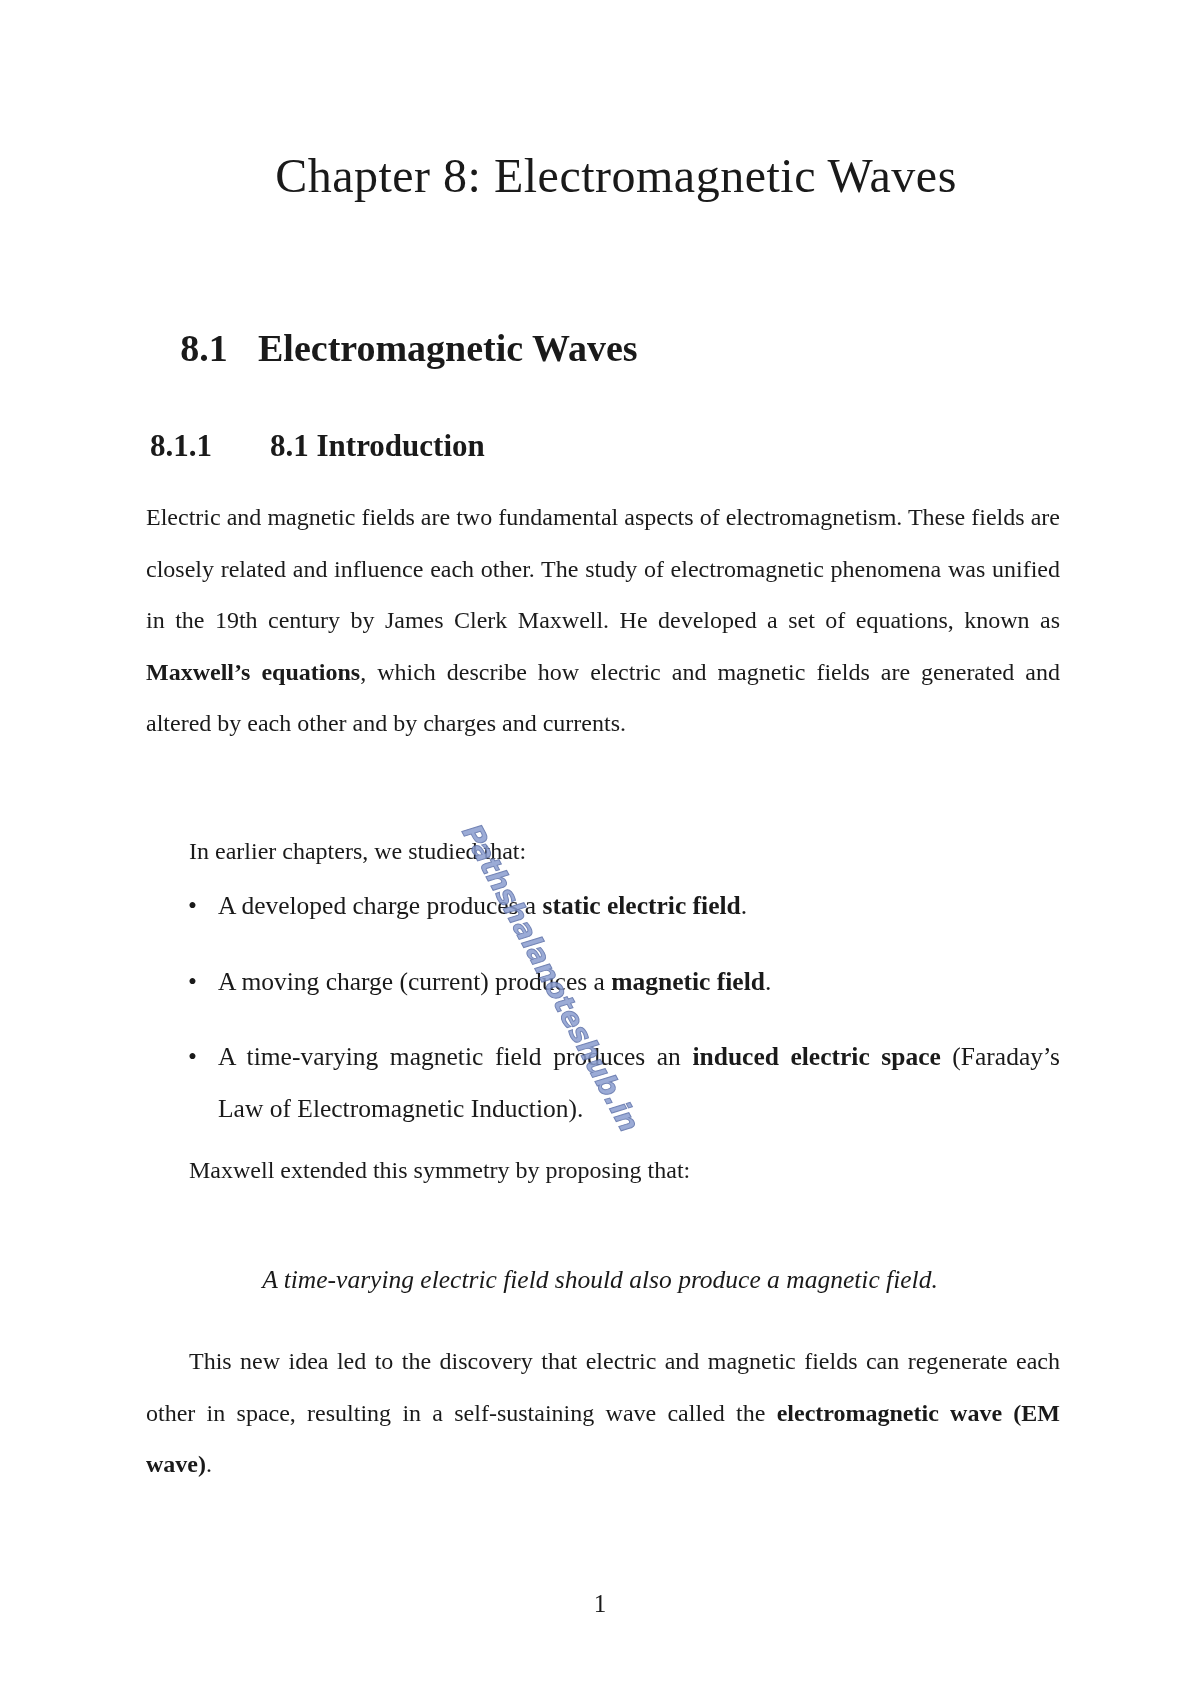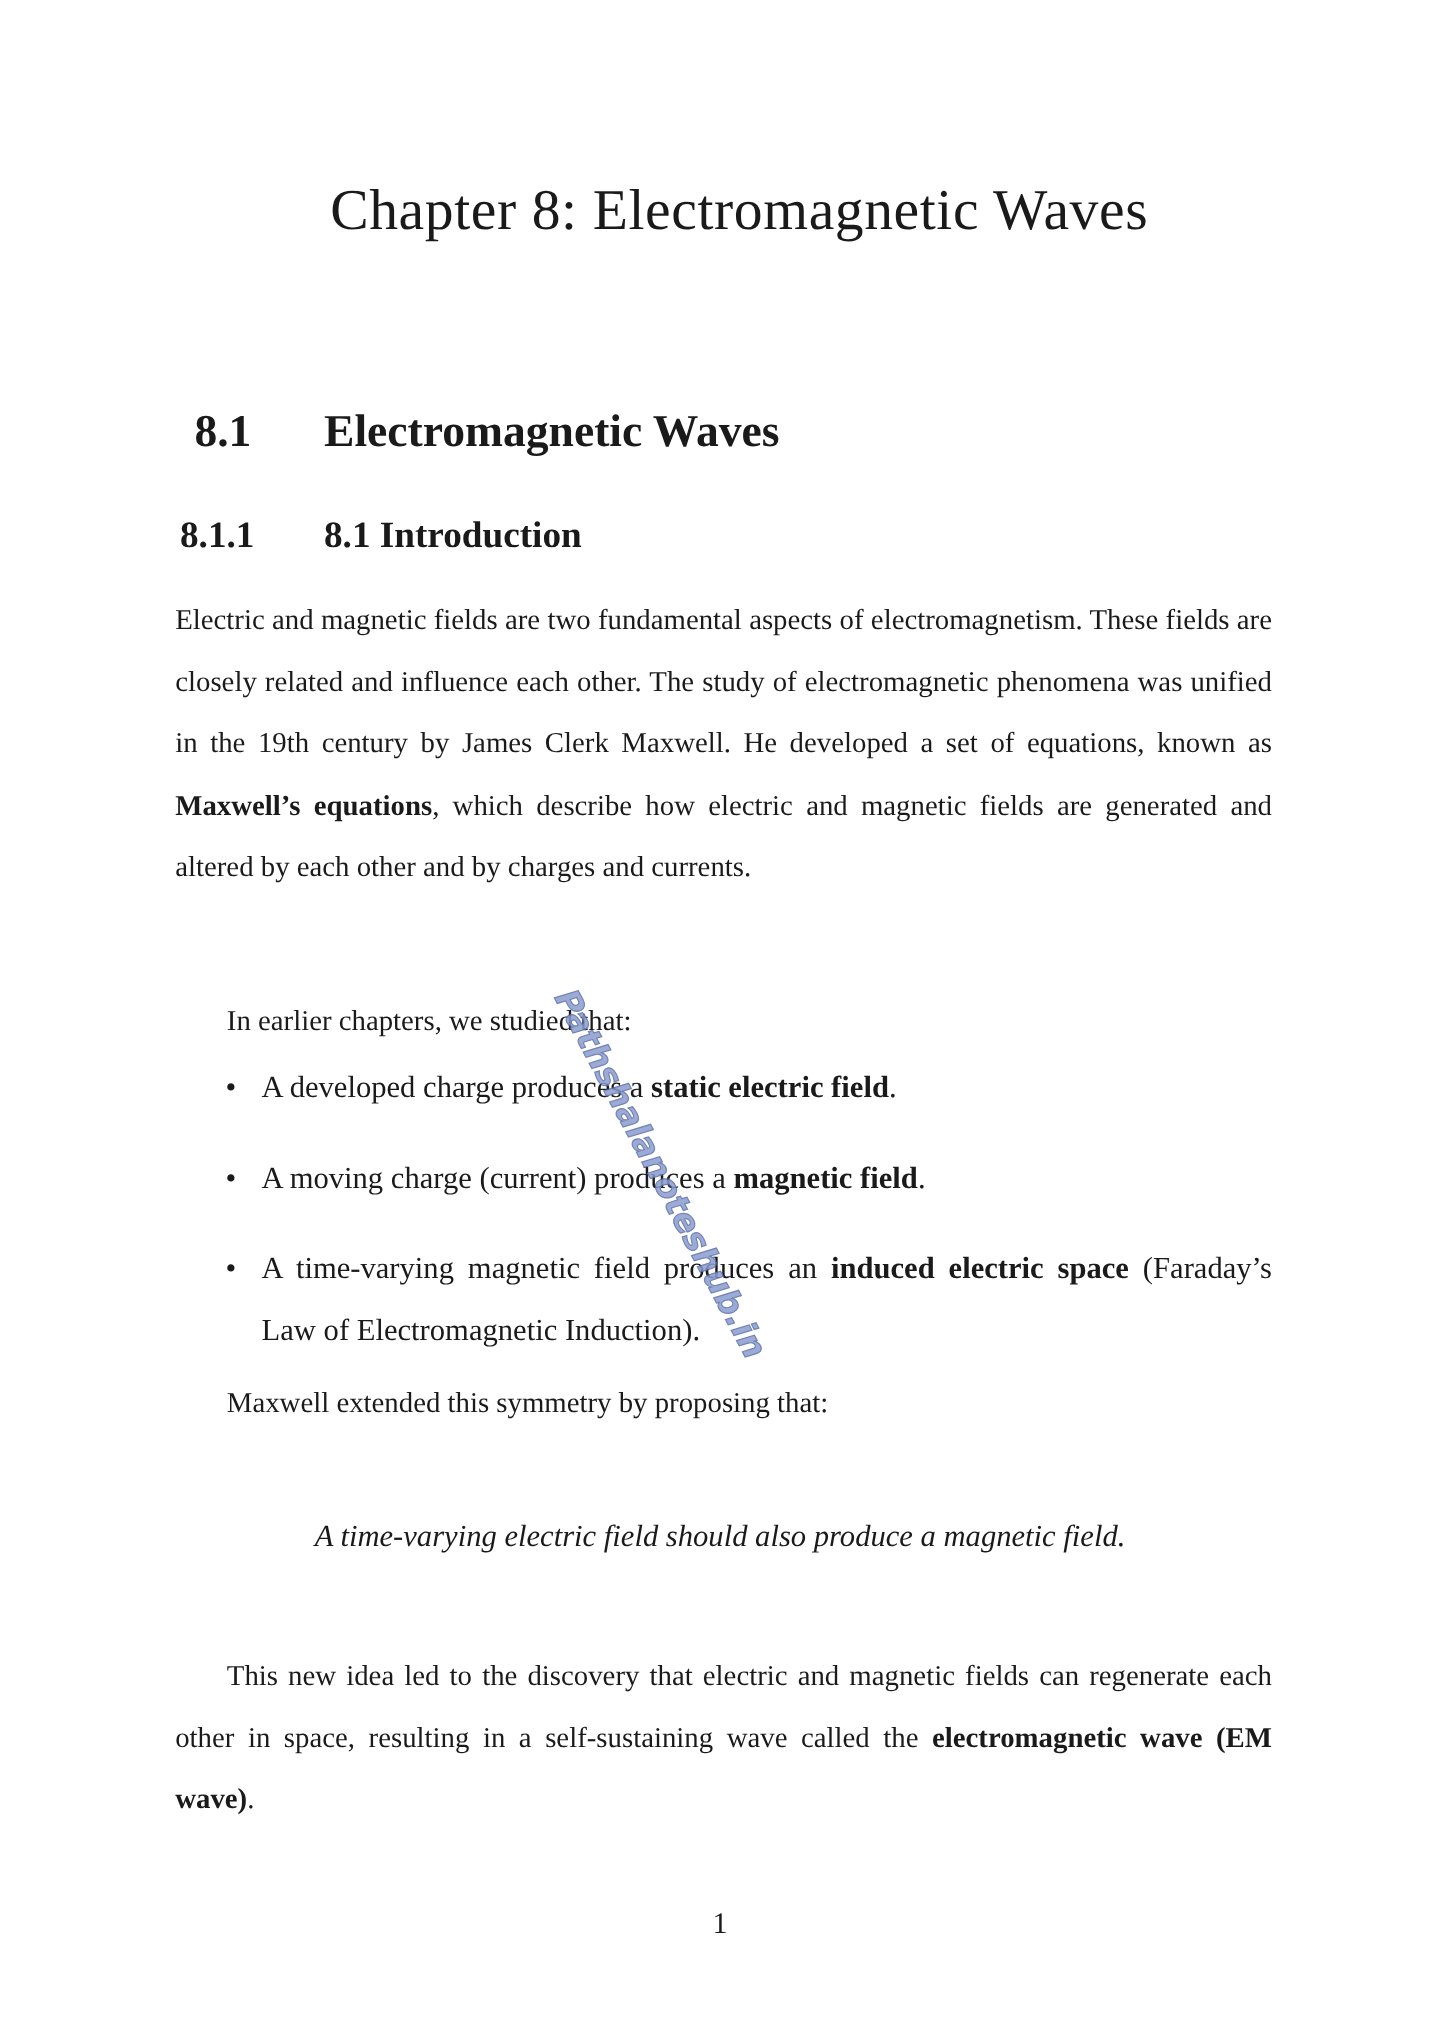--- a/index.html
+++ b/index.html
@@ -8,22 +8,22 @@
       font-family: "Liberation Serif", "DejaVu Serif", serif;
       color: #1a1a1a;
     }
     .page { position: absolute; left: 0; top: 0; width: 1200px; height: 1697px; }
     .chapter-title {
       position: absolute; left: 0; width: 1200px; top: 132px;
       text-align: center; font-size: 48px; font-weight: normal; margin: 16px;
       letter-spacing: 0.5px;
     }
     .section-heading {
-      position: absolute; left: 146px; top: 322px; margin: 16px;
-      font-size: 38px; font-weight: bold;
+      position: absolute; left: 146px; top: 322px; margin: 4px;
+      font-size: 38px; font-weight: bold; text-align: center;
     }
     .section-heading .num { display: inline-block; width: 108px; }
     .subsection-heading {
       position: absolute; left: 146px; top: 424px; margin: 4px;
       font-size: 31px; font-weight: bold;
     }
     .subsection-heading .num { display: inline-block; width: 120px; }
     .body-block {
       position: absolute; left: 146px; width: 914px;
       font-size: 24px; line-height: 51.5px; text-align: justify;
@@ -35,21 +35,21 @@
     .para2 { top: 826px; }
     .bullets { position: absolute; left: 146px; width: 914px; top: 880px;
       font-size: 25.5px; line-height: 51.5px; margin: 0; padding: 0; list-style: none; }
     .bullets li { position: relative; padding-left: 72px; margin-bottom: 24px; text-align: justify; }
     .bullets li .bullet-dot { position: absolute; left: 42px; top: 0; }
     .para3 { top: 1145px; }
     .quote {
       position: absolute; left: 0; width: 1200px; top: 1254px;
       text-align: center; font-style: italic; font-size: 25.5px; line-height: 51.5px;
     }
-    .para4 { top: 1372px; }
+    .para4 { top: 1336px; }
     .page-number {
       position: absolute; left: 0; width: 1200px; top: 1590px;
       text-align: center; font-size: 25px;
     }
     .watermark {
       position: absolute; left: 470px; top: 810px;
       transform: rotate(62deg); transform-origin: left center;
       font-family: "DejaVu Sans", sans-serif; font-weight: bold; font-style: italic;
       font-size: 28px; color: #8a9dd0; opacity: 0.85;
       -webkit-text-stroke: 1px #5b6fa8; letter-spacing: 0px;

